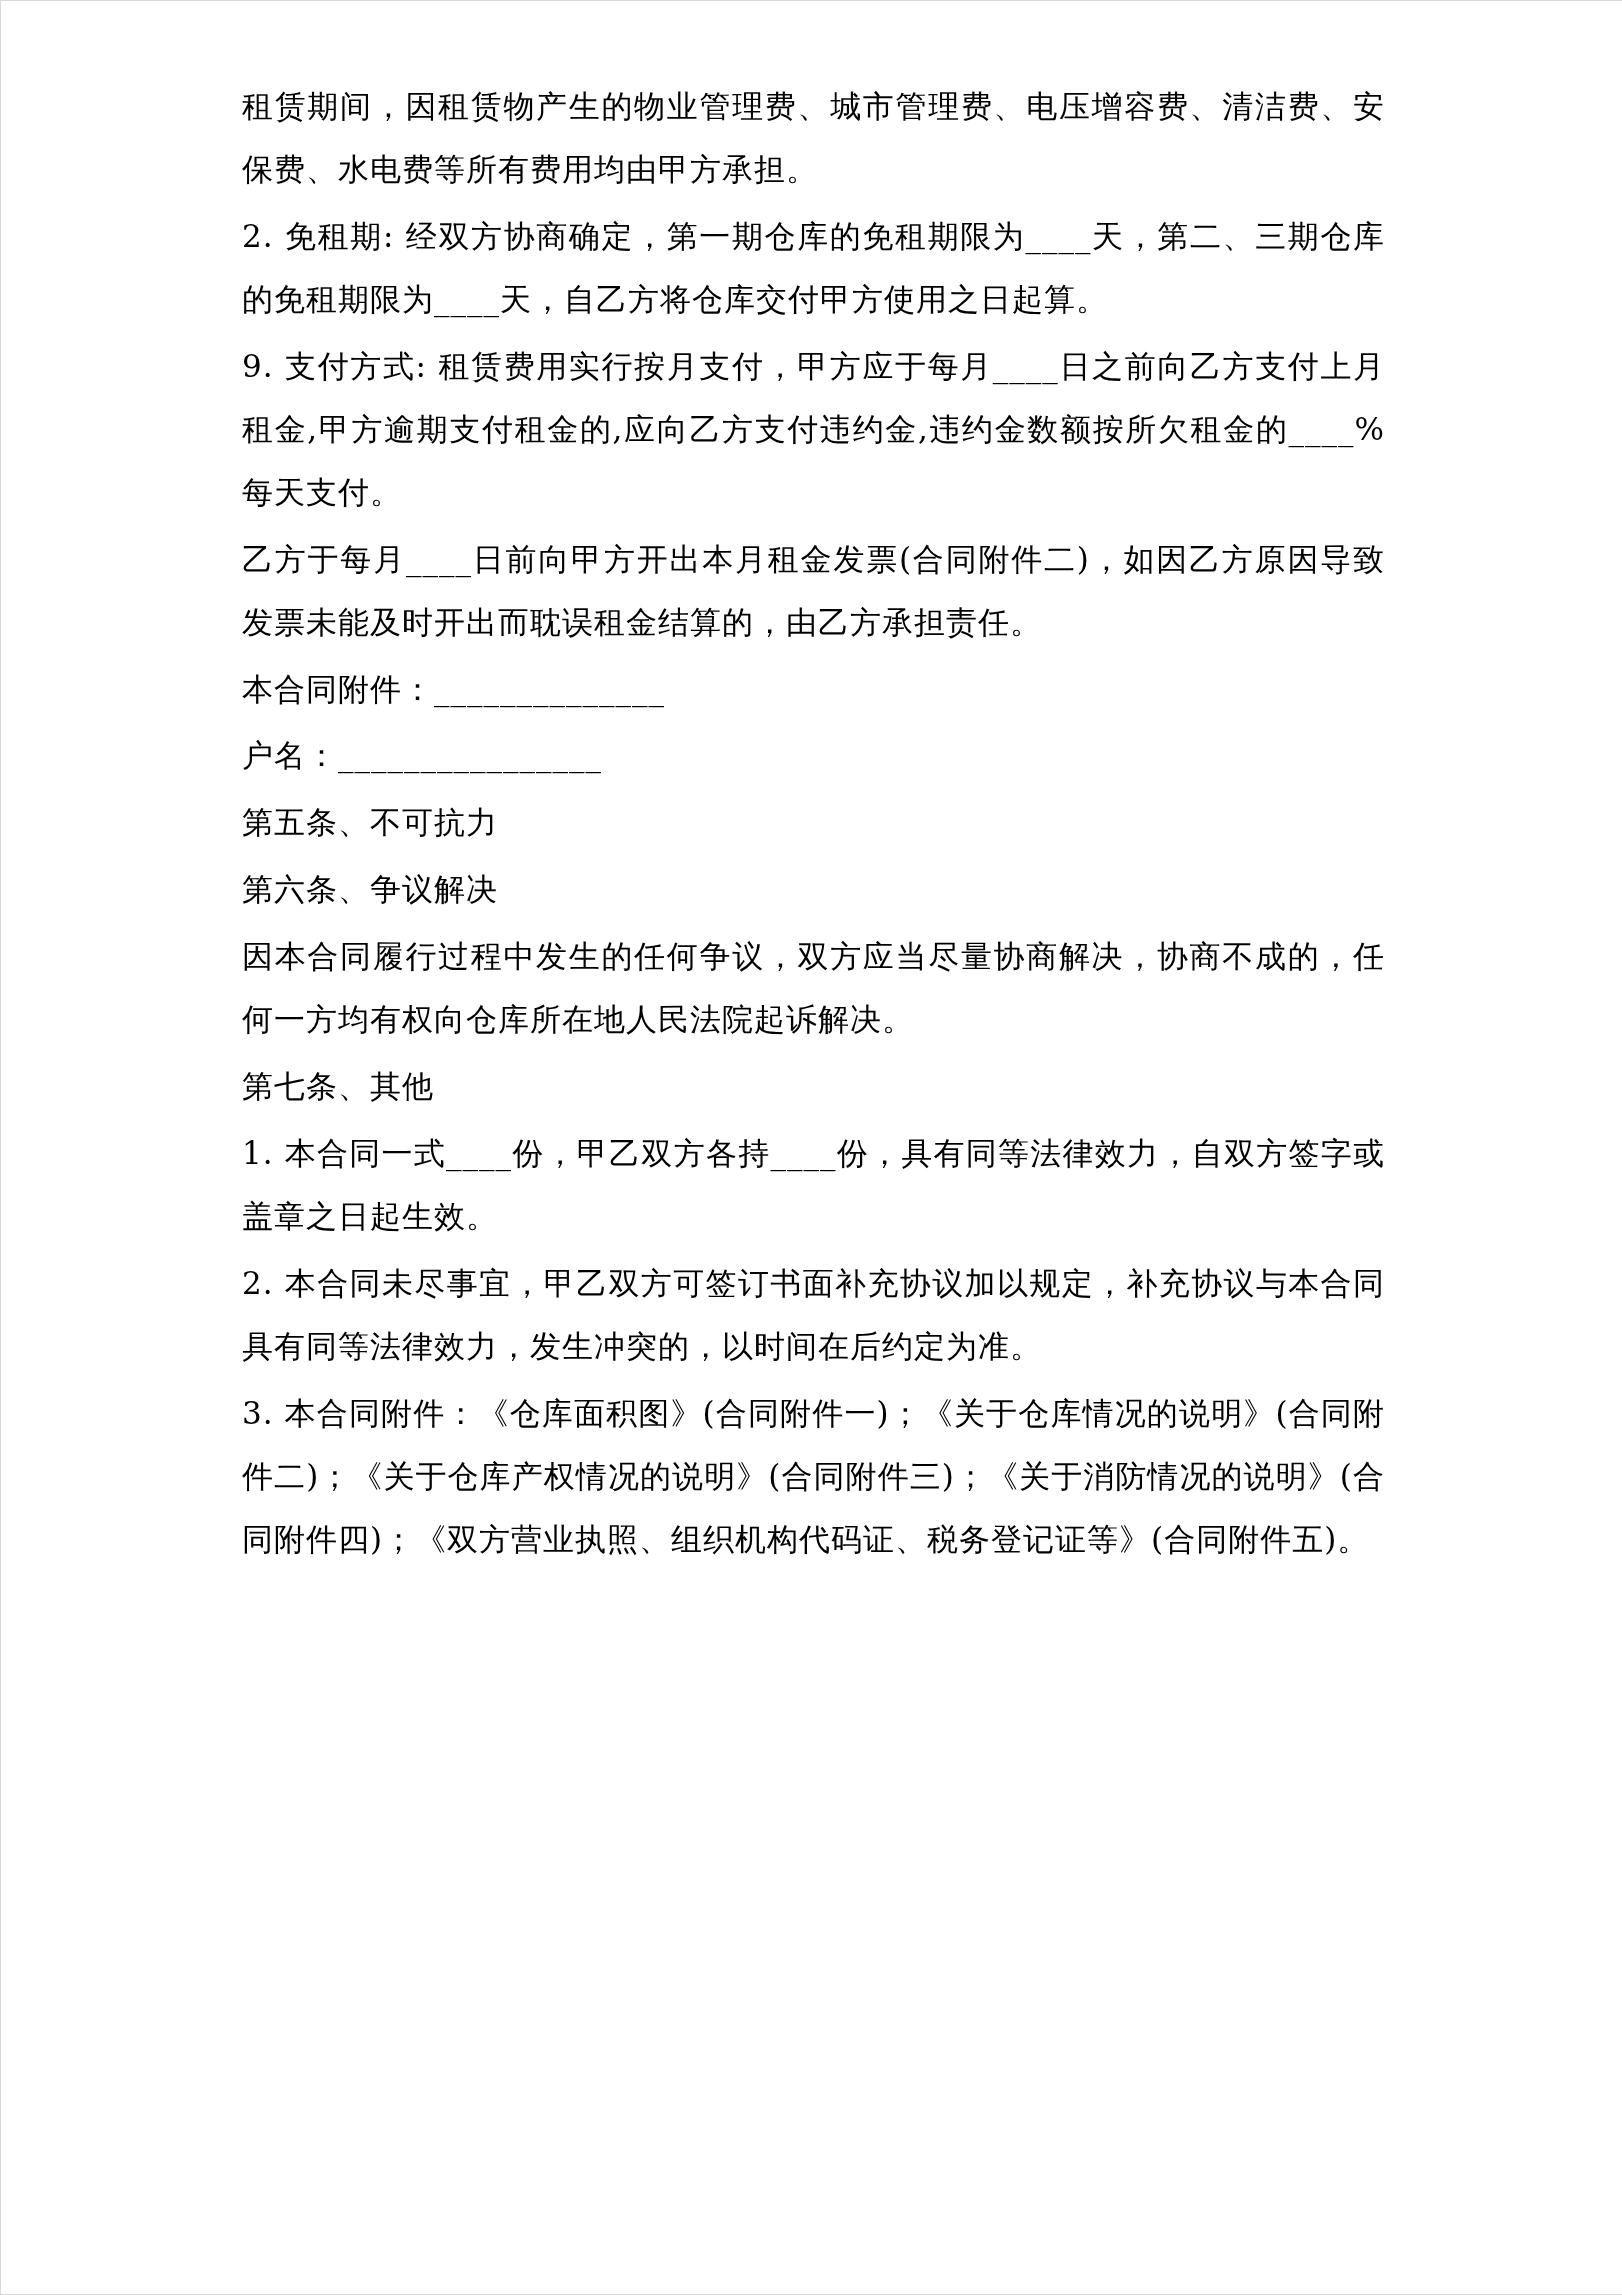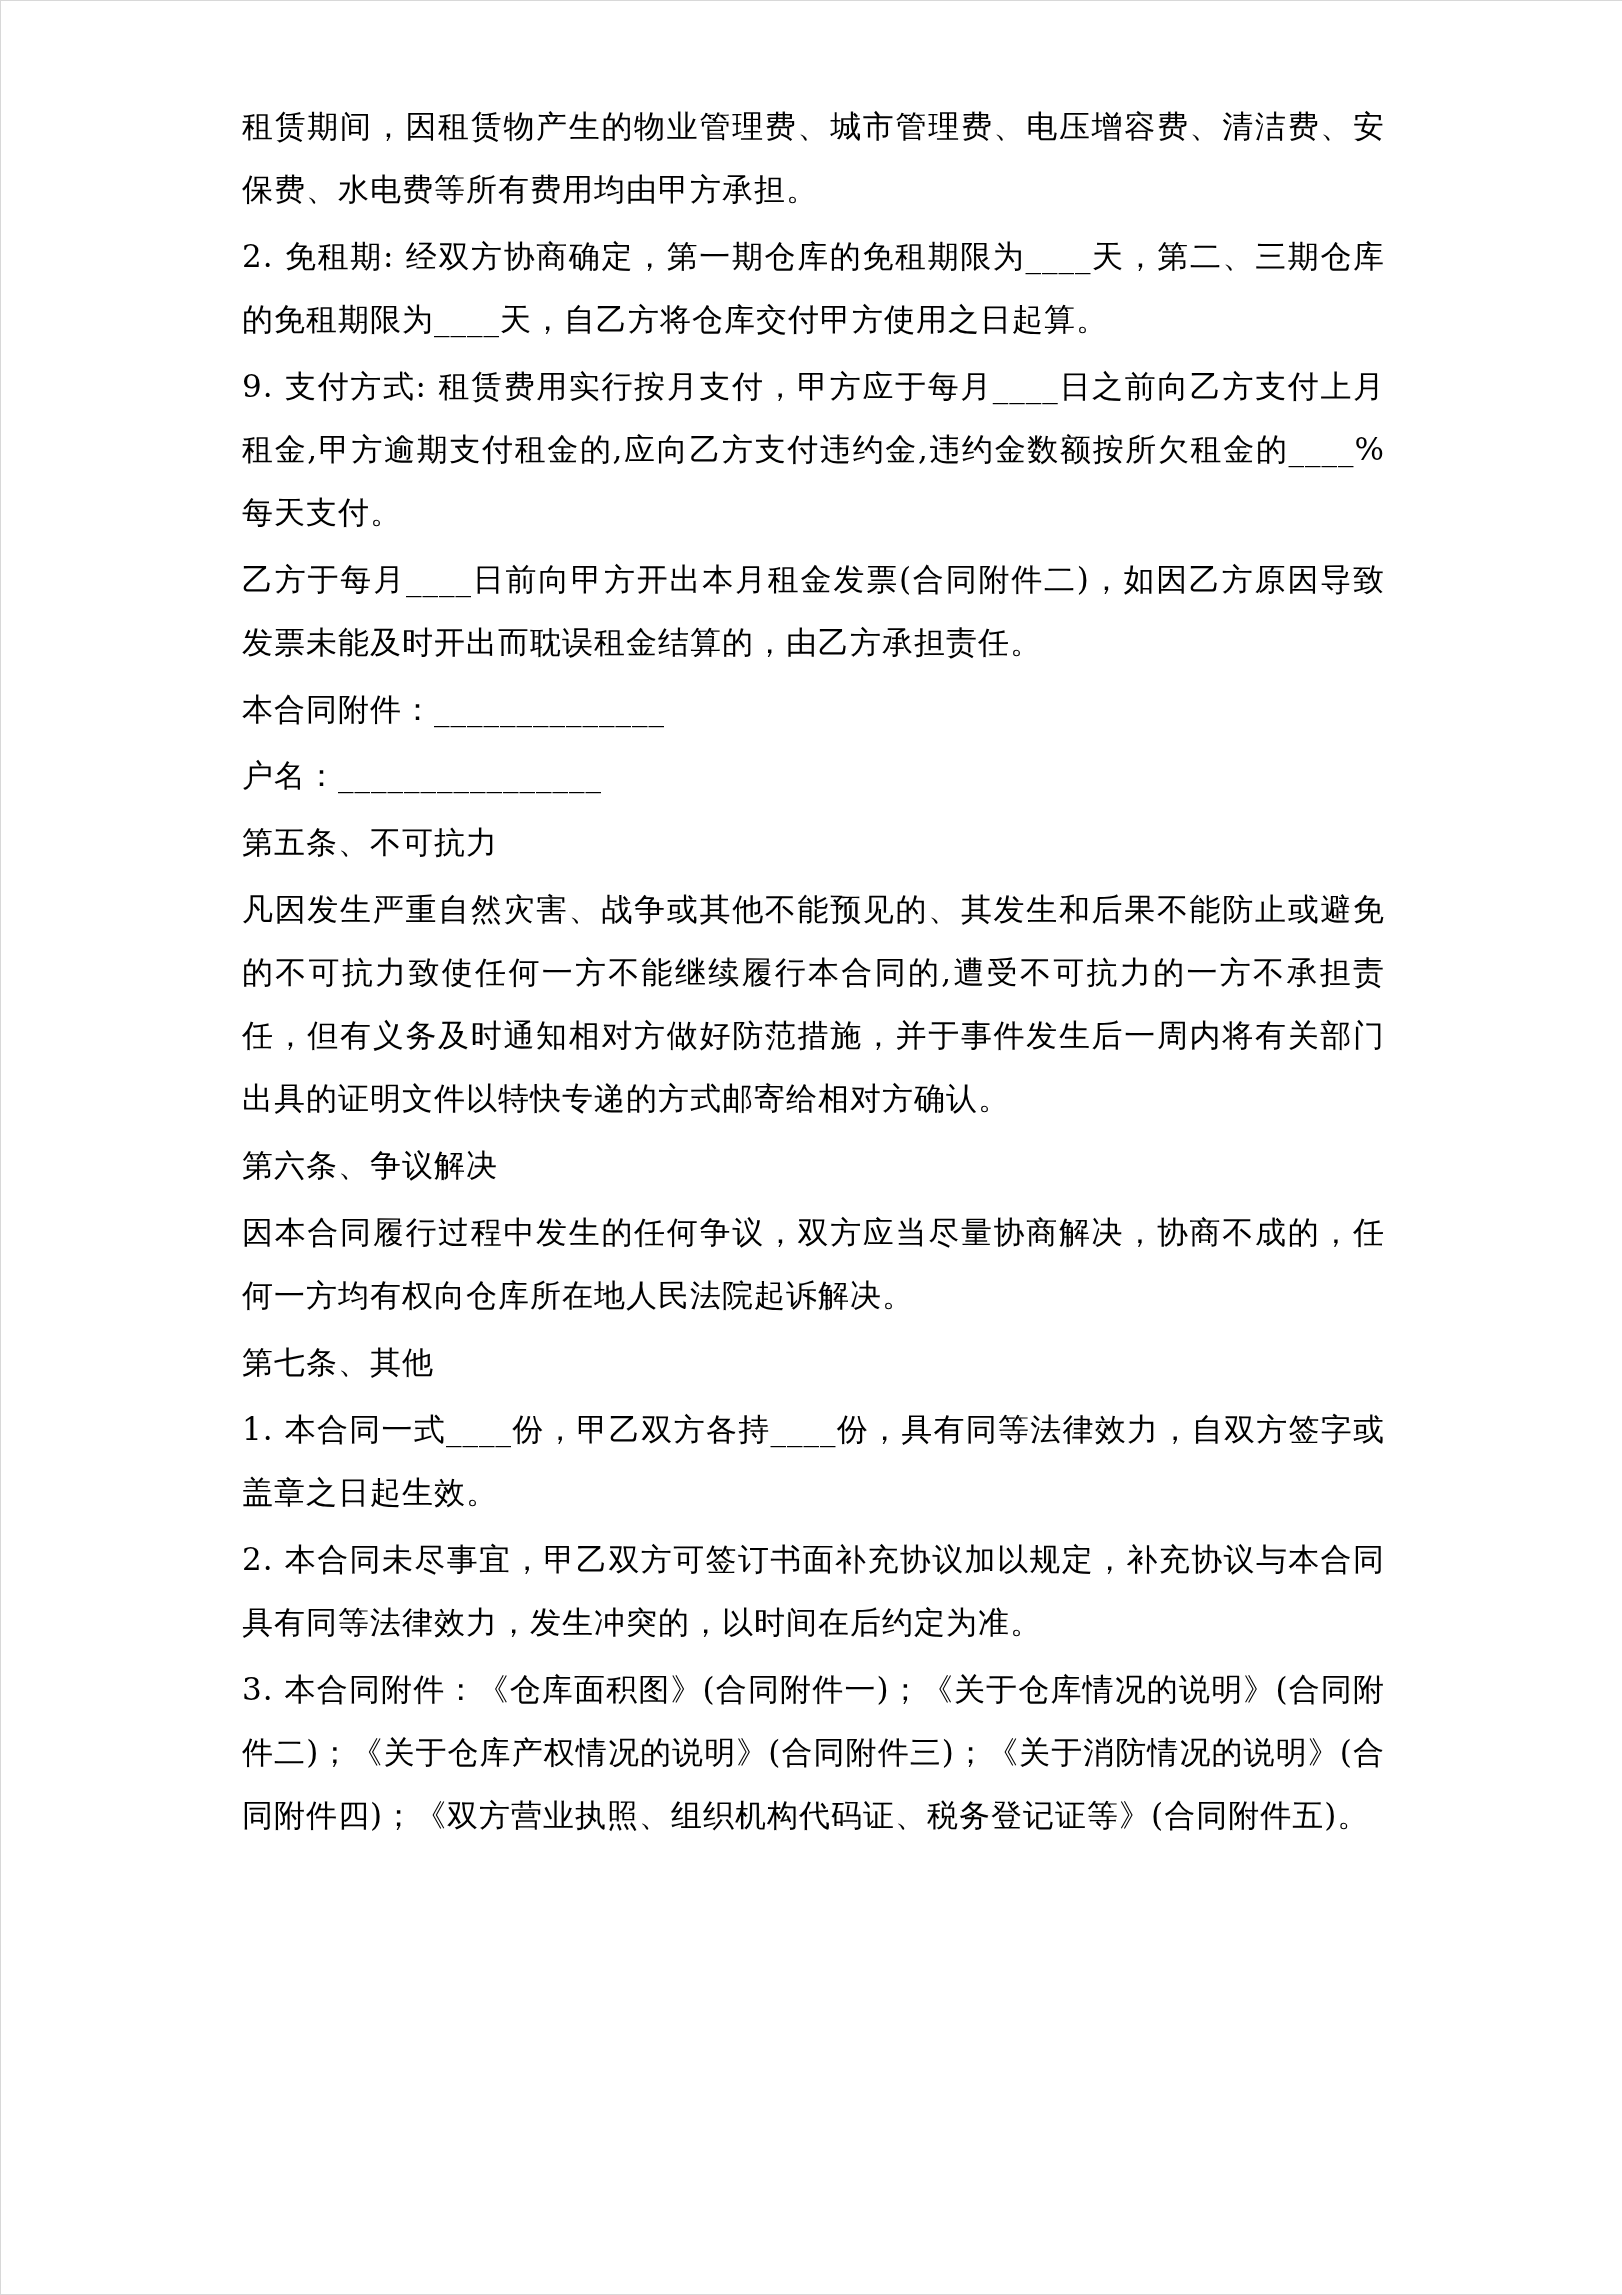--- a/index.html
+++ b/index.html
@@ -13,21 +13,21 @@
     height: 2295px;
     box-sizing: border-box;
     background: #ffffff;
     border: 1.3px solid #d8d8d8;
     font-family: "DejaVu Serif", "Liberation Serif", serif;
     color: #000000;
     overflow: hidden;
   }
   .content {
     box-sizing: border-box;
-    padding: 94px 237px 0 241px;
+    padding: 74px 237px 0 241px;
   }
   .content p {
     margin: 0 0 3.9px 0;
     font-size: 31px;
     line-height: 63px;
     letter-spacing: 1px;
     text-align: justify;
     text-justify: inter-ideograph;
     word-break: break-all;
     color: #000000;
@@ -41,21 +41,20 @@
 
 <div class="page">
   <div class="content">
     <p>租赁期间，因租赁物产生的物业管理费、城市管理费、电压增容费、清洁费、安保费、水电费等所有费用均由甲方承担。</p>
     <p>2. 免租期: 经双方协商确定，第一期仓库的免租期限为____天，第二、三期仓库的免租期限为____天，自乙方将仓库交付甲方使用之日起算。</p>
     <p>9. 支付方式: 租赁费用实行按月支付，甲方应于每月____日之前向乙方支付上月租金,甲方逾期支付租金的,应向乙方支付违约金,违约金数额按所欠租金的____%每天支付。</p>
     <p>乙方于每月____日前向甲方开出本月租金发票(合同附件二)，如因乙方原因导致发票未能及时开出而耽误租金结算的，由乙方承担责任。</p>
     <p>本合同附件：______________</p>
     <p>户名：________________</p>
     <p class="heading">第五条、不可抗力</p>
-    <p>凡因发生严重自然灾害、战争或其他不能预见的、其发生和后果不能防止或避免的不可抗力致使任何一方不能继续履行本合同的,遭受不可抗力的一方不承担责任，但有义务及时通知相对方做好防范措施，并于事件发生后一周内将有关部门出具的证明文件以特快专递的方式邮寄给相对方确认。</p>
     <p class="heading">第六条、争议解决</p>
     <p>因本合同履行过程中发生的任何争议，双方应当尽量协商解决，协商不成的，任何一方均有权向仓库所在地人民法院起诉解决。</p>
     <p class="heading">第七条、其他</p>
     <p>1. 本合同一式____份，甲乙双方各持____份，具有同等法律效力，自双方签字或盖章之日起生效。</p>
     <p>2. 本合同未尽事宜，甲乙双方可签订书面补充协议加以规定，补充协议与本合同具有同等法律效力，发生冲突的，以时间在后约定为准。</p>
     <p>3. 本合同附件：《仓库面积图》(合同附件一)；《关于仓库情况的说明》(合同附件二)；《关于仓库产权情况的说明》(合同附件三)；《关于消防情况的说明》(合同附件四)；《双方营业执照、组织机构代码证、税务登记证等》(合同附件五)。</p>
   </div>
 </div>
 
 

